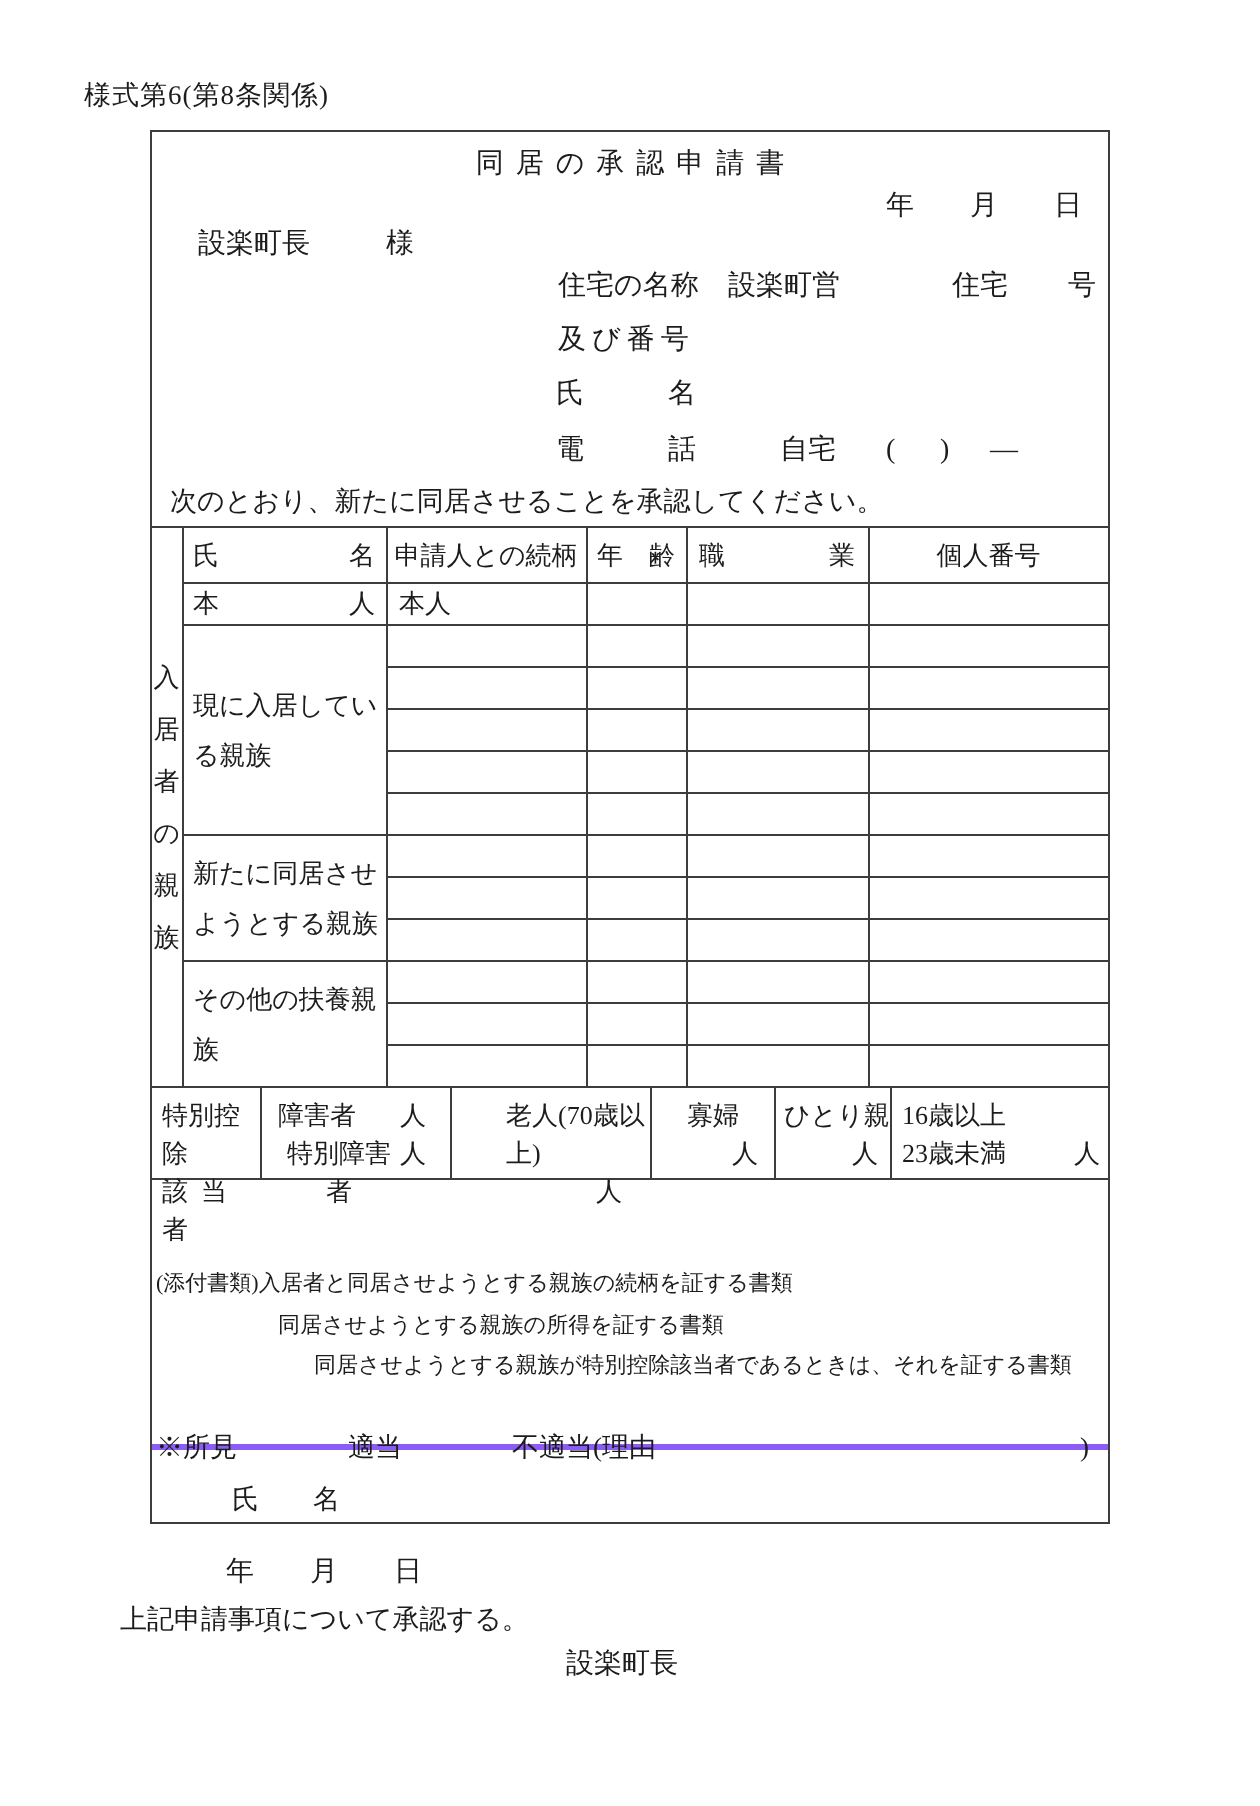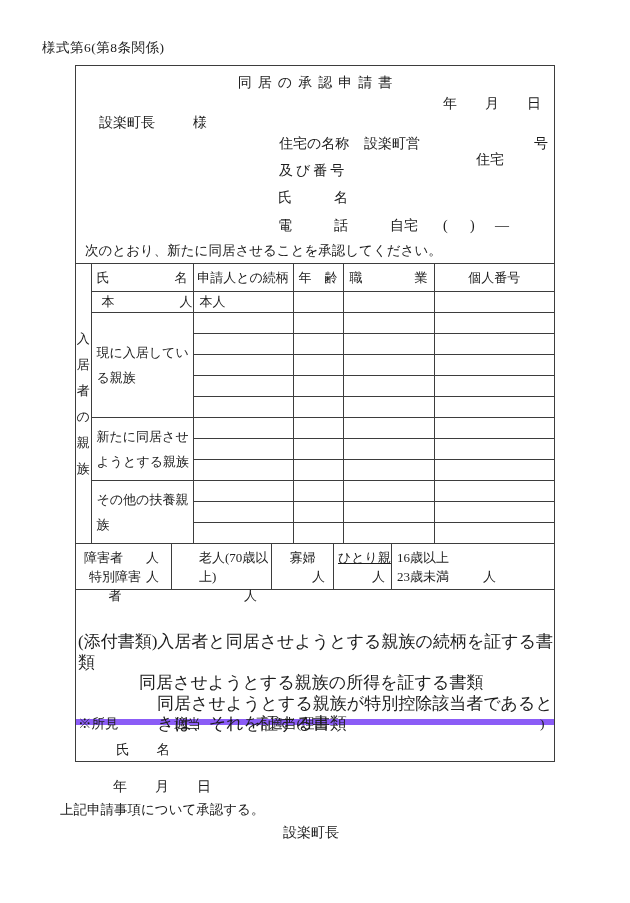--- a/index.html
+++ b/index.html
@@ -20,21 +20,21 @@
   }
 
   
   #top-section { position:absolute; left:0; top:0; width:478px; height:197px; }
   #title { left:0; right:0; top:9px; text-align:center; letter-spacing:6px; text-indent:6px; font-size:14px; }
   #date-top { right:13px; top:30px; }
   #addressee { left:23px; top:49px; }
   #honorific { left:117px; top:49px; }
   #housing-label-1 { left:203px; top:70px;font-family:Liberation Serif, serif; }
   #housing-operator { left:288px; top:70px; }
-  #housing-word { left:400px; top:86px; }
+  #housing-word { left:400px; top:70px; }
   #housing-counter { left:458px; top:70px; }
   #housing-label-2 { left:203px; top:97px; letter-spacing:3px; }
   #name-label { left:202px; top:124px; }
   #phone-label { left:202px; top:152px; }
   #phone-home { left:294px; top:152px;margin-left:20px; }
   #phone-open { left:367px; top:152px; }
   #phone-close { left:394px; top:152px; }
   #phone-dash { left:419px; top:152px; }
   #request-line { left:9px; top:177px; font-size:13.5px; }
 
@@ -49,54 +49,54 @@
   }
   #family-table tr { height:21px; }
   #family-table tr.hdr { height:28px; }
   #family-table td.hd { text-align:center; }
   #family-table td.side {
     border-left:none; text-align:center; word-break:break-all;
     line-height:26px; padding:0;
   }
   #family-table td.r { border-right:none; }
   #family-table td.glbl { text-align:left; padding:0 2px 0 5px; line-height:25px; }
-  #family-table td.selflbl { text-align:right; }
+  #family-table td.selflbl { text-align:center; }
   #family-table td.val { text-align:left; padding-left:6px; }
 
   
   #deduction {
     position:absolute; left:0; top:478px; width:478px; height:46px;
     display:flex; border-bottom:1px solid #3d3d3d; font-size:13px;
   }
   .dcol { border-left:1px solid #3d3d3d; height:100%; padding-top:4px; line-height:19px; }
   .dcol:first-child { border-left:none; }
   #dcol-1 { width:54px; padding-left:5px; }
   #dcol-1 .spread { letter-spacing:6.5px; }
   #dcol-2 { width:95px; padding-left:8px; padding-right:12px;text-align:center; }
   #dcol-2 .drow { display:flex; justify-content:space-between; }
   #dcol-3 { width:100px;padding-left:17px; }
   #dcol-3 .l1 { padding-left:10px; }
   #dcol-3 .l2 { text-align:right; padding-right:14px; }
   #dcol-4 { width:62px; }
   #dcol-4 .l1 { text-align:center; }
   #dcol-4 .l2 { text-align:right; padding-right:8px; }
   #dcol-5 { width:58px; }
-  #dcol-5 .l1 { padding-left:4px;text-decoration:underline; }
+  #dcol-5 .l1 { padding-left:4px; }
   #dcol-5 .l2 { text-align:right; padding-right:6px; }
   #dcol-6 { width:109px; padding-left:5px; padding-right:4px; }
   #dcol-6 .drow { display:flex; justify-content:space-between; }
 
   
   #reason {
     position:absolute; left:0; top:525px; width:478px; height:35px;
     border-bottom:1px solid #3d3d3d; padding:5px 0 0 4px; font-size:13.5px;
   }
   #attachments {
     position:absolute; left:0; top:561px; width:478px; height:98px;
-    border-bottom:6px solid #8b5cf6; padding-top:5px; font-size:17px; line-height:20.5px;
+    border-bottom:3px solid #8b5cf6; padding-top:5px; font-size:11px; line-height:20.5px;
   }
   #attachments .at-1 { margin-left:2px; }
   #attachments .at-2 { margin-left:63px; }
   #attachments .at-3 { margin-left:81px; }
   #attachments .at-4 { margin-left:10px; }
   #opinion { position:absolute; left:0; top:644px; width:478px; height:51px; font-size:13.5px; }
   #opinion-label { left:2px; top:6px; }
   #opinion-appropriate { left:98px; top:6px; }
   #opinion-inappropriate { left:180px; top:6px; }
   #opinion-paren { left:464px; top:6px; }
@@ -224,20 +224,24 @@
     <tr>
           <td class="e"></td>
           <td class="e"></td>
           <td class="e"></td>
           <td class="e r"></td>
         </tr>
   </tbody>
     </table>
 
   <div id="deduction">
+    <div class="dcol" id="dcol-1">
+      <div>特別控除</div>
+      <div class="spread">該当者</div>
+    </div>
     <div class="dcol" id="dcol-2">
       <div class="drow">
         <span>障害者</span>
         <span>人</span>
       </div>
       <div class="drow">
         <span>特別障害者</span>
         <span>人</span>
       </div>
     </div>

